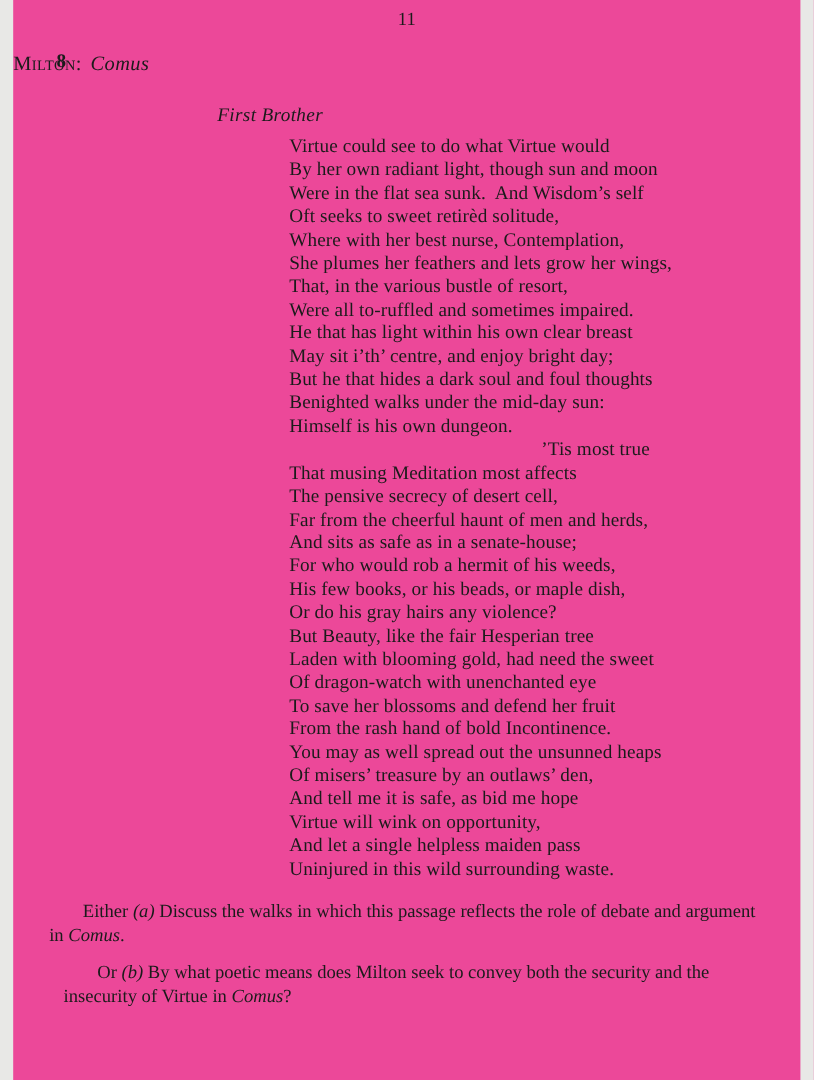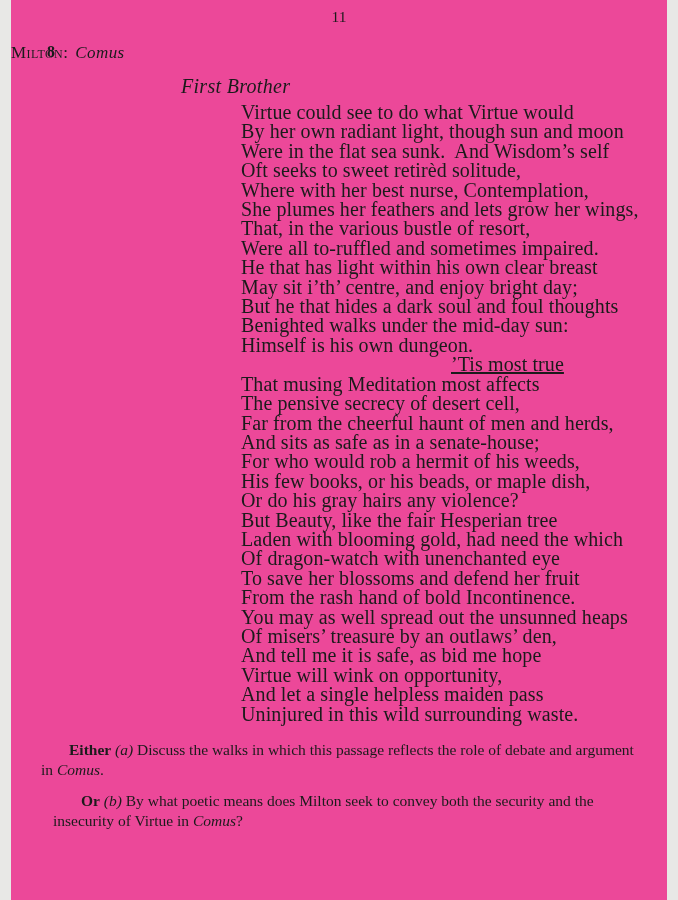--- a/index.html
+++ b/index.html
@@ -44,55 +44,54 @@
     font-variant: small-caps;
   }
   .work-title .sep {
     margin-right: 7px;
   }
   .work-title .work {
     font-style: italic;
   }
   .passage {
     margin-left: 230px;
-    margin-top: 14px;
-    font-size: 20px;
+    margin-top: 24px;
+    font-size: 16px;
   }
   .speaker {
     font-style: italic;
     margin-left: -60px;
     margin-top: 12px;
     margin-bottom: 7px;
     line-height: 19px;
     letter-spacing: 0.3px;
   }
   .poem-line {
     line-height: 19.4px;
     white-space: pre-wrap;
     letter-spacing: 0.1px;
   }
   .offset-line {
     padding-left: 210px;
-    text-decoration: underline;
   }
   .questions {
     margin: 16px 28px 0 30px;
     font-size: 15.5px;
   }
   .question {
     line-height: 20px;
     text-indent: 28px;
     margin: 0;
   }
   .question + .question {
     margin-top: 11px;
     margin-left: 12px;
   }
   .q-lead {
-    font-weight: bold;
+    font-weight: normal;
   }
   .q-letter {
     font-style: italic;
   }
   .q-work {
     font-style: italic;
   }
 </style>
 </head>
 <body>
@@ -125,21 +124,21 @@
       <div class="poem-line">Himself is his own dungeon.</div>
       <div class="poem-line offset-line">’Tis most true</div>
       <div class="poem-line">That musing Meditation most affects</div>
       <div class="poem-line">The pensive secrecy of desert cell,</div>
       <div class="poem-line">Far from the cheerful haunt of men and herds,</div>
       <div class="poem-line">And sits as safe as in a senate-house;</div>
       <div class="poem-line">For who would rob a hermit of his weeds,</div>
       <div class="poem-line">His few books, or his beads, or maple dish,</div>
       <div class="poem-line">Or do his gray hairs any violence?</div>
       <div class="poem-line">But Beauty, like the fair Hesperian tree</div>
-      <div class="poem-line">Laden with blooming gold, had need the which</div>
+      <div class="poem-line">Laden with blooming gold, had need the sweet</div>
       <div class="poem-line">Of dragon-watch with unenchanted eye</div>
       <div class="poem-line">To save her blossoms and defend her fruit</div>
       <div class="poem-line">From the rash hand of bold Incontinence.</div>
       <div class="poem-line">You may as well spread out the unsunned heaps</div>
       <div class="poem-line">Of misers’ treasure by an outlaws’ den,</div>
       <div class="poem-line">And tell me it is safe, as bid me hope</div>
       <div class="poem-line">Virtue will wink on opportunity,</div>
       <div class="poem-line">And let a single helpless maiden pass</div>
       <div class="poem-line">Uninjured in this wild surrounding waste.</div>
     </div>

